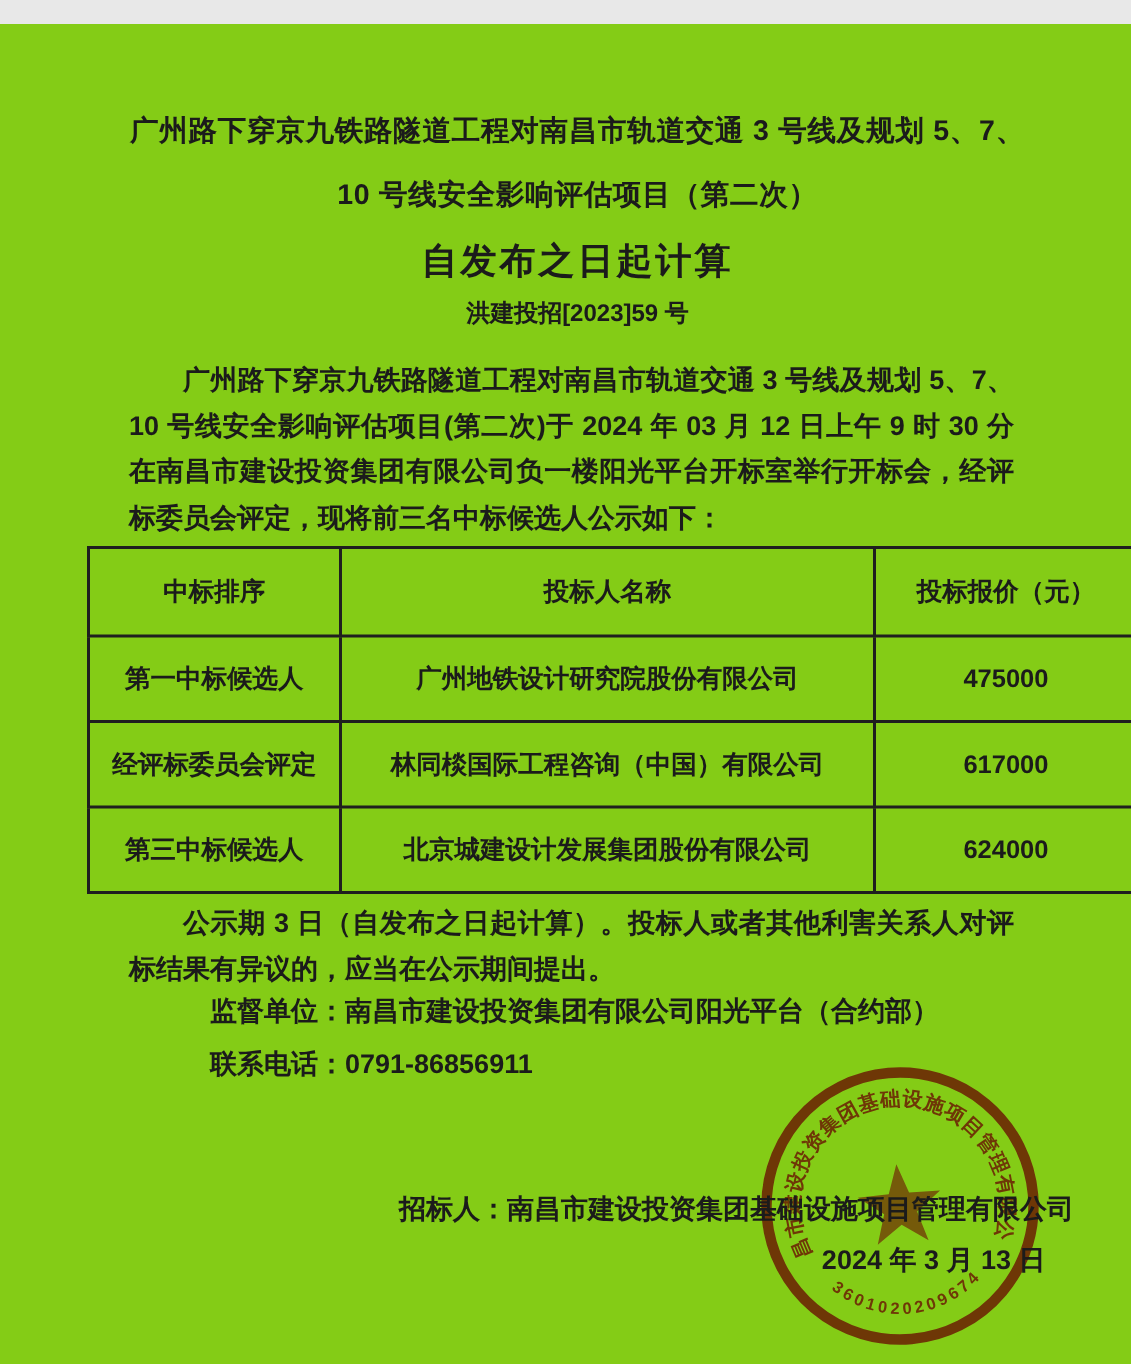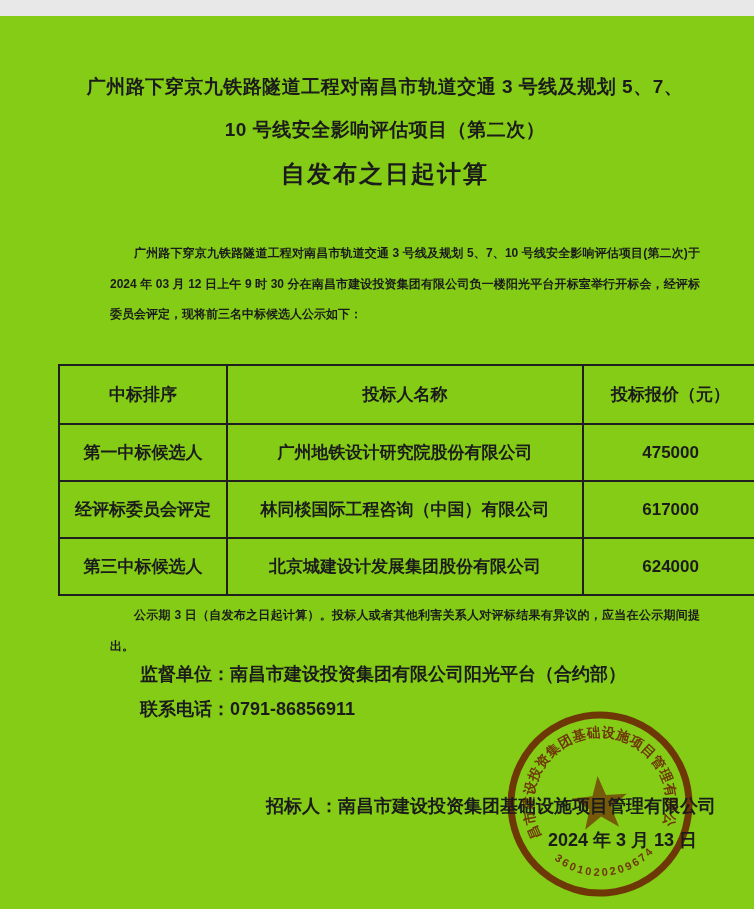--- a/index.html
+++ b/index.html
@@ -29,22 +29,22 @@
     letter-spacing: 2px;
     z-index: 2;
   }
   .doc-number {
     left: 80px; width: 610px;
     text-align: center;
     font-size: 16px;
     z-index: 2;
   }
   .body-par {
-    left: 110px; width: 590px;
-    font-size: 12px;
+    left: 86px; width: 590px;
+    font-size: 18px;
     line-height: 30.5px;
     text-align: justify;
     text-indent: 2em;
     z-index: 2;
   }
   .bid-table {
     position: absolute;
     left: 58px; top: 348px;
     width: 701px;
     border-collapse: collapse;
@@ -83,20 +83,21 @@
   }
 </style>
 </head>
 <body>
 
 <div class="page">
 
   <div class="abs title-line" style="top:58px">广州路下穿京九铁路隧道工程对南昌市轨道交通 3 号线及规划 5、7、</div>
   <div class="abs title-line" style="top:101px">10 号线安全影响评估项目（第二次）</div>
   <div class="abs subtitle" style="top:142px">自发布之日起计算</div>
+  <div class="abs doc-number" style="top:183px">洪建投招[2023]59 号</div>
 
   <div class="abs body-par" style="top:222px">广州路下穿京九铁路隧道工程对南昌市轨道交通 3 号线及规划 5、7、10 号线安全影响评估项目(第二次)于 2024 年 03 月 12 日上午 9 时 30 分在南昌市建设投资集团有限公司负一楼阳光平台开标室举行开标会，经评标委员会评定，现将前三名中标候选人公示如下：</div>
 
   <table class="bid-table">
     <colgroup>
       <col class="col-rank">
         <col class="col-name">
         <col class="col-price">
     </colgroup>
     <thead>

